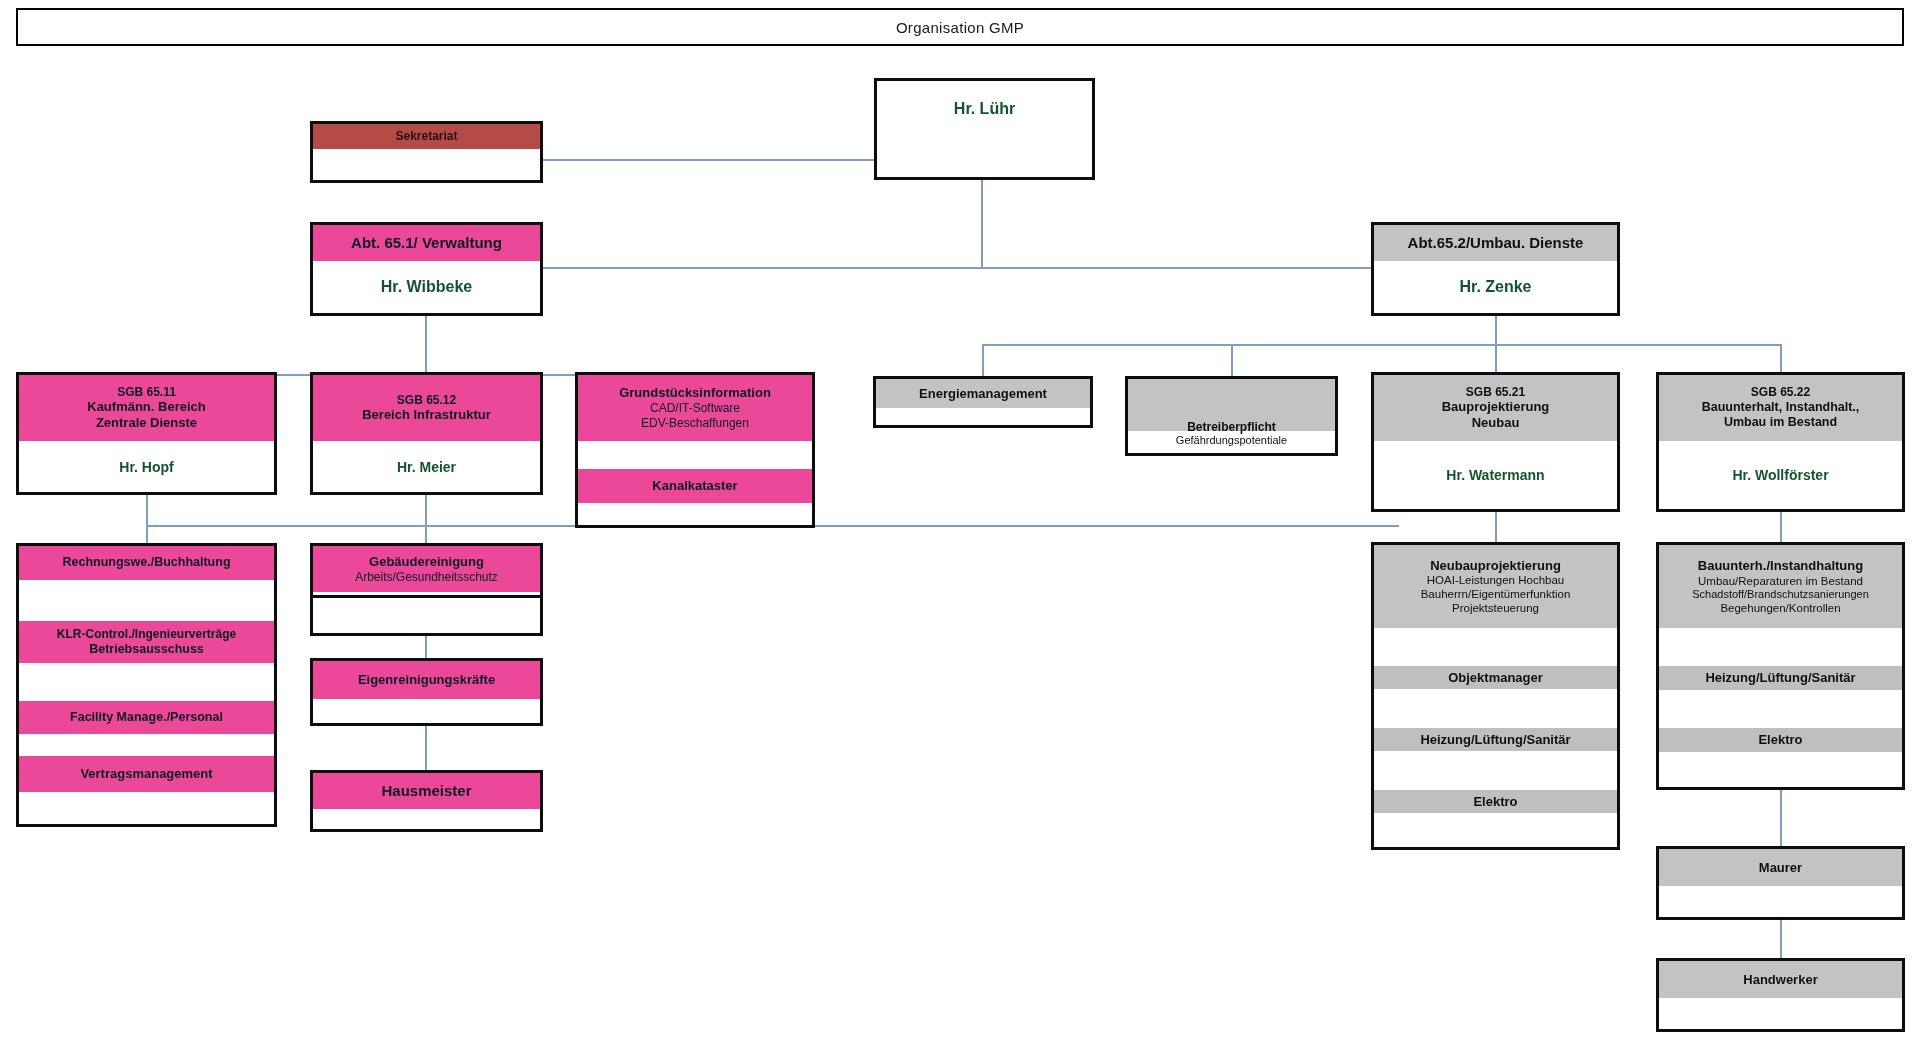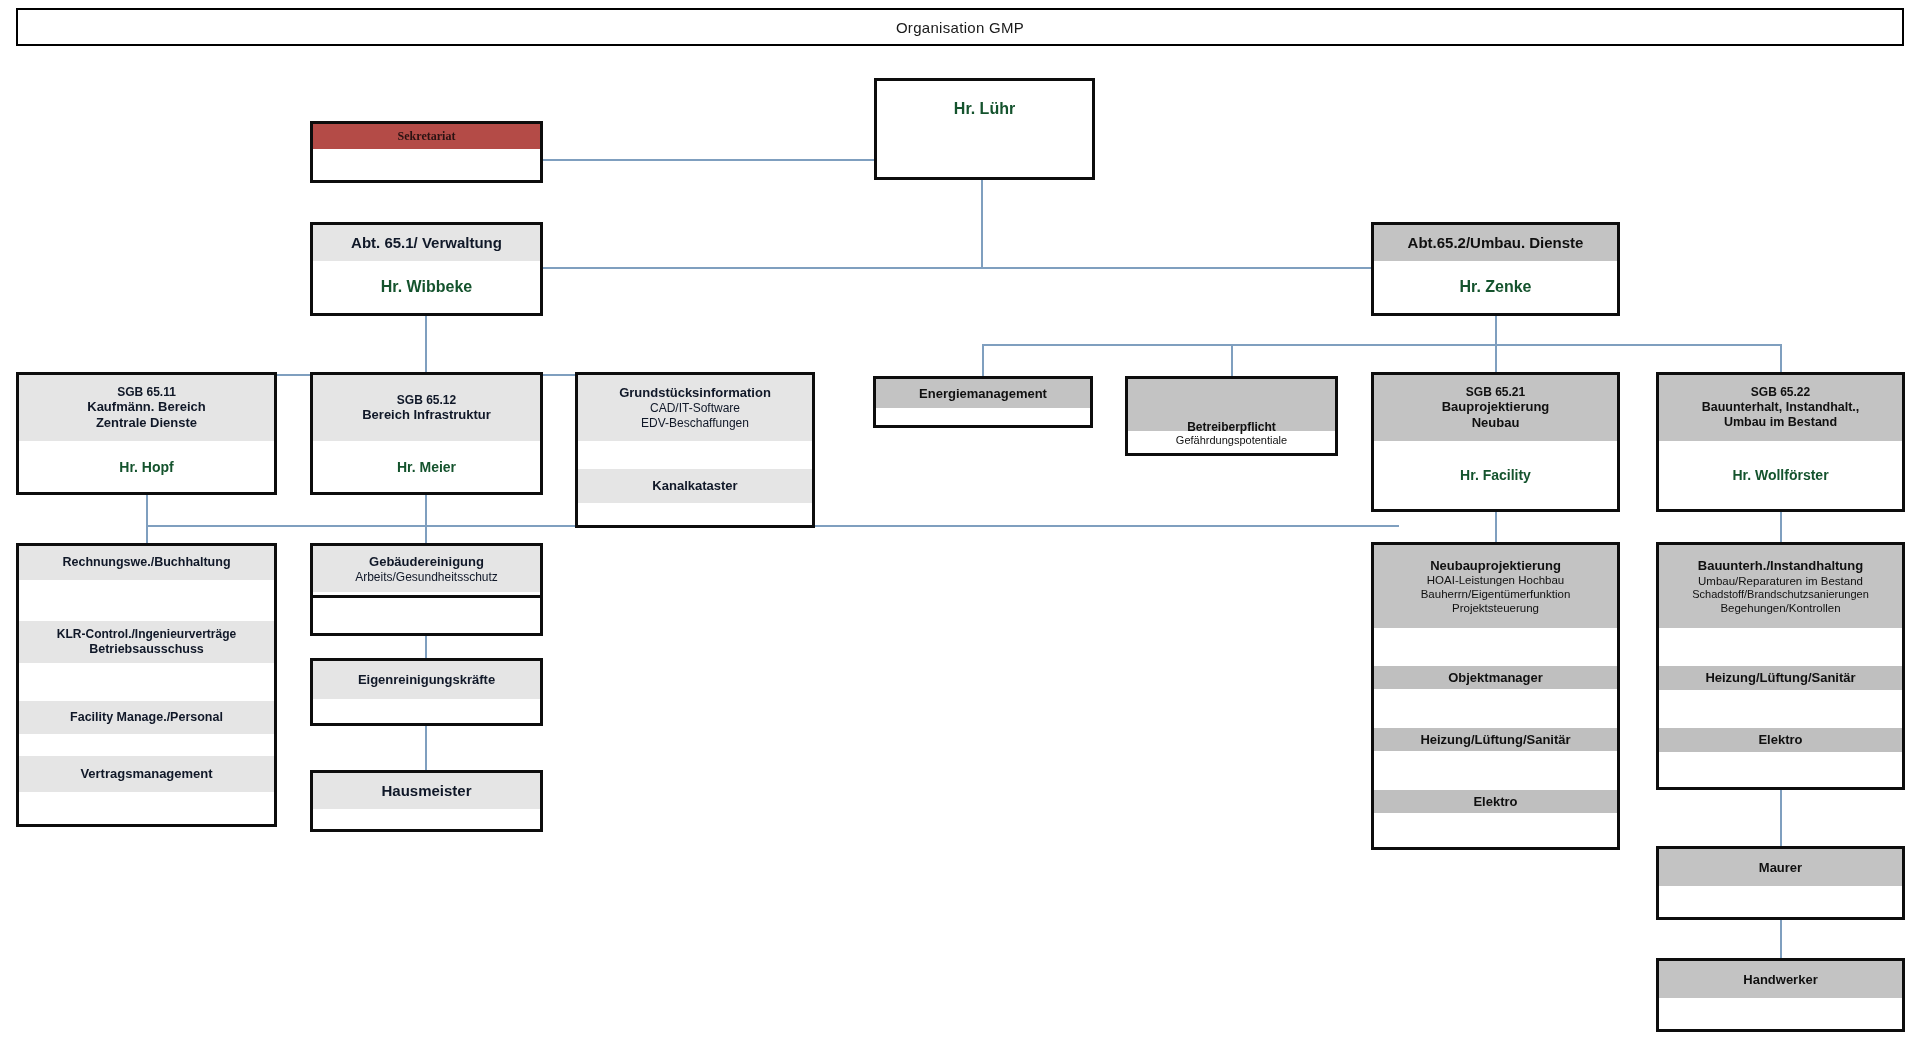--- a/index.html
+++ b/index.html
@@ -51,21 +51,21 @@
   }
   .band {
     width: 100%;
     box-sizing: border-box;
     text-align: center;
     display: flex;
     flex-direction: column;
     justify-content: center;
     align-items: center;
   }
-  .band.blue   { background: #e5e5e5; color: #101828; }
+  .band.blue   { background: #ec4899; color: #101828; }
   .band.red    { background: #b44b47; color: #2a1212; }
   .band.gray   { background: #c3c3c3; color: #101010; }
   .band.gray2  { background: #bfbfbf; color: #101010; }
 
   .band .ln {
     display: block;
     line-height: 1.22;
     width: 100%;
   }
   .ln.b   { font-weight: bold; }
@@ -143,21 +143,21 @@
   <div class="conn v" style="left:1780px; top:920px; height:38px;"></div>
 
   <div class="node" style="left:874px; top:78px; width:221px; height:102px;">
     <div class="white-area" style="height:56px;">
       <span class="person">Hr. Lühr</span>
     </div>
   </div>
 
   <div class="node" style="left:310px; top:121px; width:233px; height:62px;">
     <div class="band red" style="height:25px;">
-      <span class="ln b" style="font-size:12px;font-family:Liberation Serif, serif;">Sekretariat</span>
+      <span class="ln b" style="font-size:12px;">Sekretariat</span>
     </div>
     <div class="white-area" style="height:31px;">
       <span class="person"></span>
     </div>
   </div>
 
   <div class="node" style="left:310px; top:222px; width:233px; height:94px;">
     <div class="band blue" style="height:36px;">
       <span class="ln b" style="font-size:15px;">Abt. 65.1/ Verwaltung</span>
     </div>
@@ -225,21 +225,21 @@
     <div class="white-area" style="height:22px;"></div>
   </div>
 
   <div class="node" style="left:1371px; top:372px; width:249px; height:140px;">
     <div class="band gray" style="height:66px;">
       <span class="ln b" style="font-size:12px;">SGB 65.21</span>
       <span class="ln b" style="font-size:13px;">Bauprojektierung</span>
       <span class="ln b" style="font-size:13px;">Neubau</span>
     </div>
     <div class="white-area" style="height:68px;">
-      <span class="person" style="font-size:14px;">Hr. Facility</span>
+      <span class="person" style="font-size:14px;">Hr. Watermann</span>
     </div>
   </div>
 
   <div class="node" style="left:1656px; top:372px; width:249px; height:140px;">
     <div class="band gray" style="height:66px;">
       <span class="ln b" style="font-size:12px;">SGB 65.22</span>
       <span class="ln b" style="font-size:12.5px;">Bauunterhalt, Instandhalt.,</span>
       <span class="ln b" style="font-size:12.5px;">Umbau im Bestand</span>
     </div>
     <div class="white-area" style="height:68px;">

